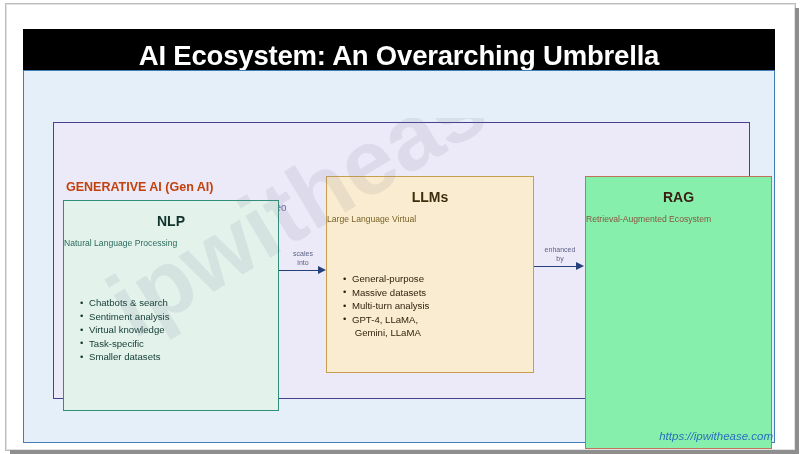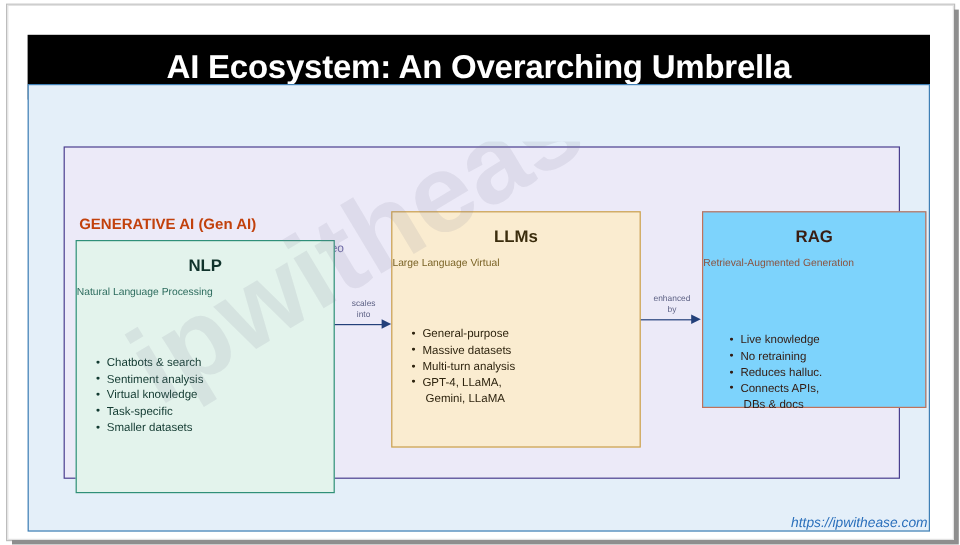--- a/index.html
+++ b/index.html
@@ -178,22 +178,22 @@
     background: #faecd0;
     border: 1.3px solid #c89f4e;
   }
   .card-llm .card-title { top: 12px; color: #3b2d0d; }
   .card-llm .card-sub   { top: 36px; color: #7a6326; }
   .card-llm .card-list  { left: 16px; top: 95px; color: #2f2510; }
 
   
   .card-rag {
     left: 585px; top: 176px;
-    width: 187px; height: 164px;
-    background: #7dd3fc;
+    width: 187px; height: 273px;
+    background: #86efac;
     border: 1.3px solid #c0725a;
   }
   .card-rag .card-title { top: 12px; color: #3a1d12; }
   .card-rag .card-sub   { top: 36px; color: #8a5340; }
   .card-rag .card-list  { left: 22px; top: 100px; color: #331b12; }
 
   
   .connector {
     position: absolute;
     z-index: 7;
@@ -287,28 +287,21 @@
         <li class="bulleted">Massive datasets</li>
         <li class="bulleted">Multi-turn analysis</li>
         <li class="bulleted">GPT-4, LLaMA,</li>
         <li> Gemini, LLaMA</li>
       </ul>
   </div>
 
   <div class="card card-rag">
     <div class="card-title">RAG</div>
     <div class="card-sub">Retrieval-Augmented
-Generation</div>
-    <ul class="card-list">
-        <li class="bulleted">Live knowledge</li>
-        <li class="bulleted">No retraining</li>
-        <li class="bulleted">Reduces halluc.</li>
-        <li class="bulleted">Connects APIs,</li>
-        <li> DBs &amp; docs</li>
-      </ul>
+Ecosystem</div>
   </div>
 
   <div class="connector connector-1">
     <div class="label">scales
 into</div>
     <div class="line"></div>
     <div class="head"></div>
   </div>
 
   <div class="connector connector-2">

